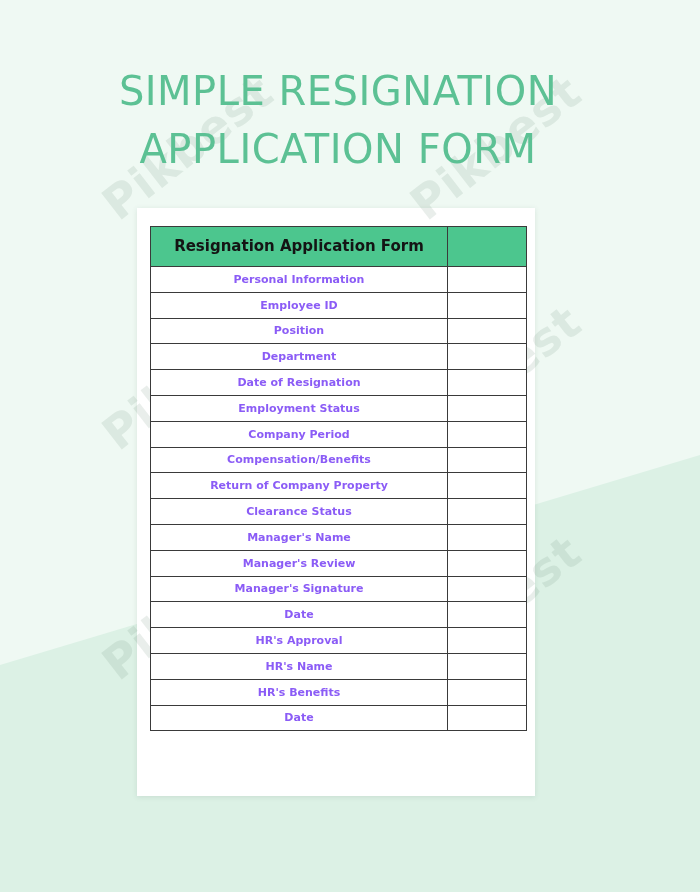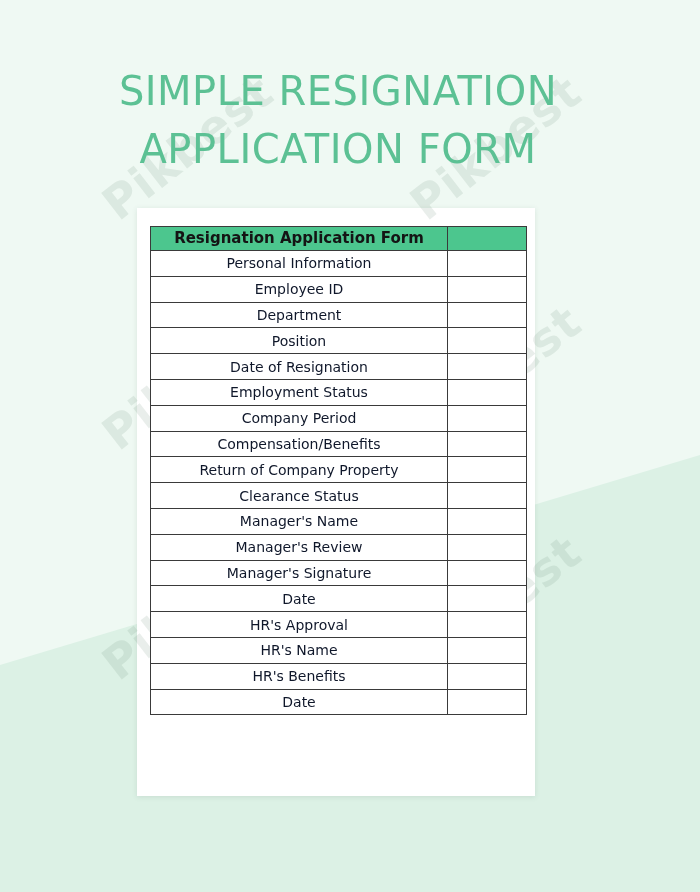--- a/index.html
+++ b/index.html
@@ -96,36 +96,36 @@
     background: #ffffff;
   }
   #form-table col.col-label { width: 297px; }
   #form-table col.col-value { width: 79px; }
 
   #form-table td, #form-table th {
     border: 1px solid #3a3a3a;
     height: 25.8px;
     padding: 0 2px;
     font-family: "DejaVu Sans", "Liberation Sans", sans-serif;
-    font-size: 14px;
-    font-weight: 400;
-    color: #0f172a;
+    font-size: 11px;
+    font-weight: 700;
+    color: #8b5cf6;
     text-align: center;
     vertical-align: middle;
     line-height: 1;
     white-space: nowrap;
     overflow: hidden;
   }
 
   #form-table tr.header-row th,
   #form-table tr.header-row td {
     background: #4cc68e;
     font-weight: 700;
     font-size: 15px;
-    height: 24px;
+    height: 40px;
     color: #141414;
   }
   #form-table td.value-cell {
     background: #ffffff;
   }
 </style>
 </head>
 <body>
 
 <div id="bg-base"></div>
@@ -164,25 +164,25 @@
   <tbody id="form-table-body">
       <tr>
         <td class="label-cell">Personal Information</td>
         <td class="value-cell"></td>
       </tr>
       <tr>
         <td class="label-cell">Employee ID</td>
         <td class="value-cell"></td>
       </tr>
       <tr>
+        <td class="label-cell">Position</td>
+        <td class="value-cell"></td>
+      </tr>
+      <tr>
         <td class="label-cell">Department</td>
-        <td class="value-cell"></td>
-      </tr>
-      <tr>
-        <td class="label-cell">Position</td>
         <td class="value-cell"></td>
       </tr>
       <tr>
         <td class="label-cell">Date of Resignation</td>
         <td class="value-cell"></td>
       </tr>
       <tr>
         <td class="label-cell">Employment Status</td>
         <td class="value-cell"></td>
       </tr>

